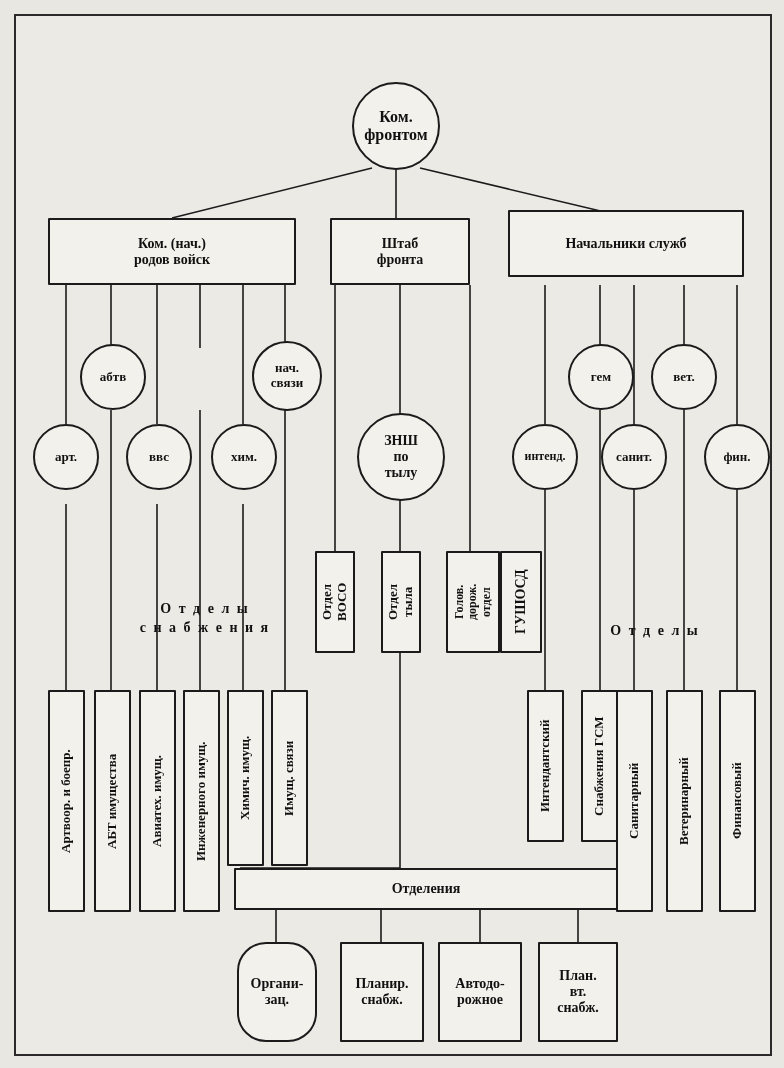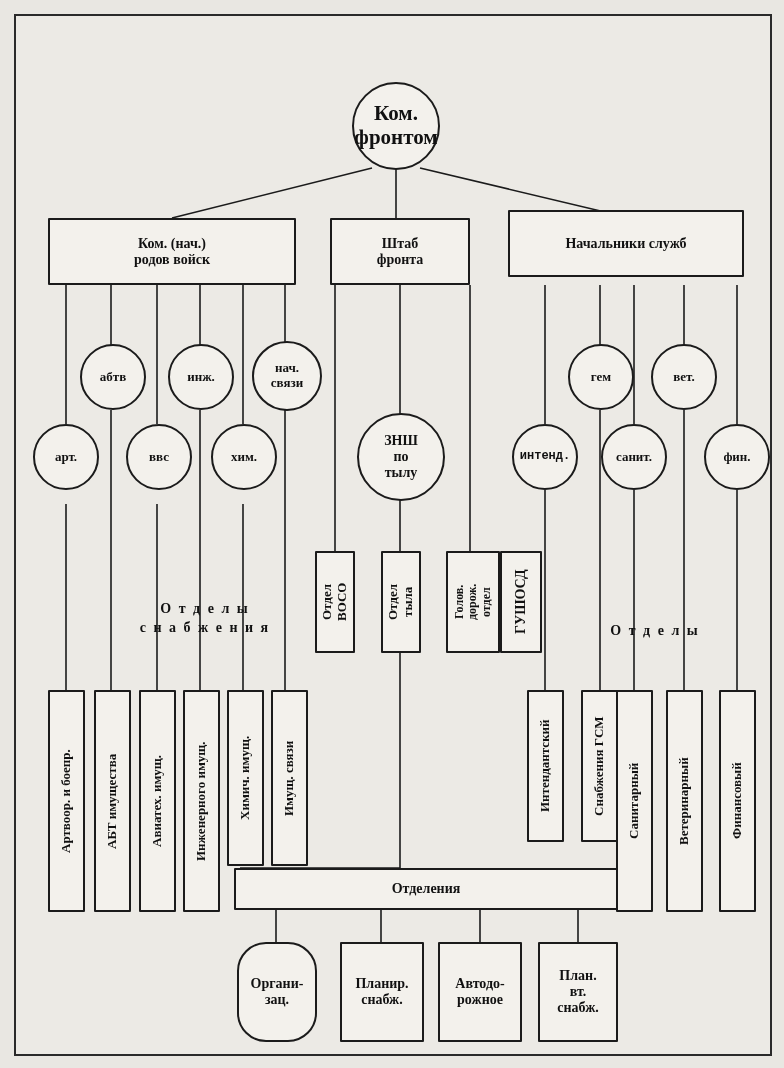--- a/index.html
+++ b/index.html
@@ -30,21 +30,21 @@
     white-space:pre;
   }
   .b{font-weight:bold;}
   .label{
     position:absolute;font-weight:bold;letter-spacing:2px;
     text-align:center;line-height:1.35;
   }
   .t13{font-size:13px;}
   .t12{font-size:12px;}
   .t14{font-size:14px;}
-  .t15{font-size:21px;}
+  .t15{font-size:16px;}
 </style>
 </head>
 <body>
 
 <div id="root">
   <div class="frame"></div>
 
   <svg class="lines" xmlns="http://www.w3.org/2000/svg">
     <g stroke="#1b1b1b" stroke-width="1.6" fill="none">
 
@@ -112,41 +112,38 @@
 
   <div class="node circle t13 b" style="left:33px;top:424px;width:66px;height:66px;">
     <span>арт.</span>
   </div>
   <div class="node circle t13 b" style="left:80px;top:344px;width:66px;height:66px;">
     <span>абтв</span>
   </div>
   <div class="node circle t13 b" style="left:126px;top:424px;width:66px;height:66px;">
     <span>ввс</span>
   </div>
-  <div class="node circle t13 b" style="left:168px;top:344px;width:66px;height:66px;">
-    <span>инж.</span>
-  </div>
   <div class="node circle t13 b" style="left:211px;top:424px;width:66px;height:66px;">
     <span>хим.</span>
   </div>
   <div class="node circle t13 b" style="left:252px;top:341px;width:70px;height:70px;">
     <span style="white-space:pre-line">нач.
 связи</span>
   </div>
 
   <div class="node circle t14 b" style="left:357px;top:413px;width:88px;height:88px;">
     <span style="white-space:pre-line">ЗНШ
 по
 тылу</span>
   </div>
 
   <div class="node circle t13 b" style="left:568px;top:344px;width:66px;height:66px;">
     <span>гем</span>
   </div>
-  <div class="node circle t12 b" style="left:512px;top:424px;width:66px;height:66px;font-family:Liberation Mono, monospace;">
+  <div class="node circle t12 b" style="left:512px;top:424px;width:66px;height:66px;">
     <span>интенд.</span>
   </div>
   <div class="node circle t13 b" style="left:651px;top:344px;width:66px;height:66px;">
     <span>вет.</span>
   </div>
   <div class="node circle t13 b" style="left:601px;top:424px;width:66px;height:66px;">
     <span>санит.</span>
   </div>
   <div class="node circle t13 b" style="left:704px;top:424px;width:66px;height:66px;">
     <span>фин.</span>

